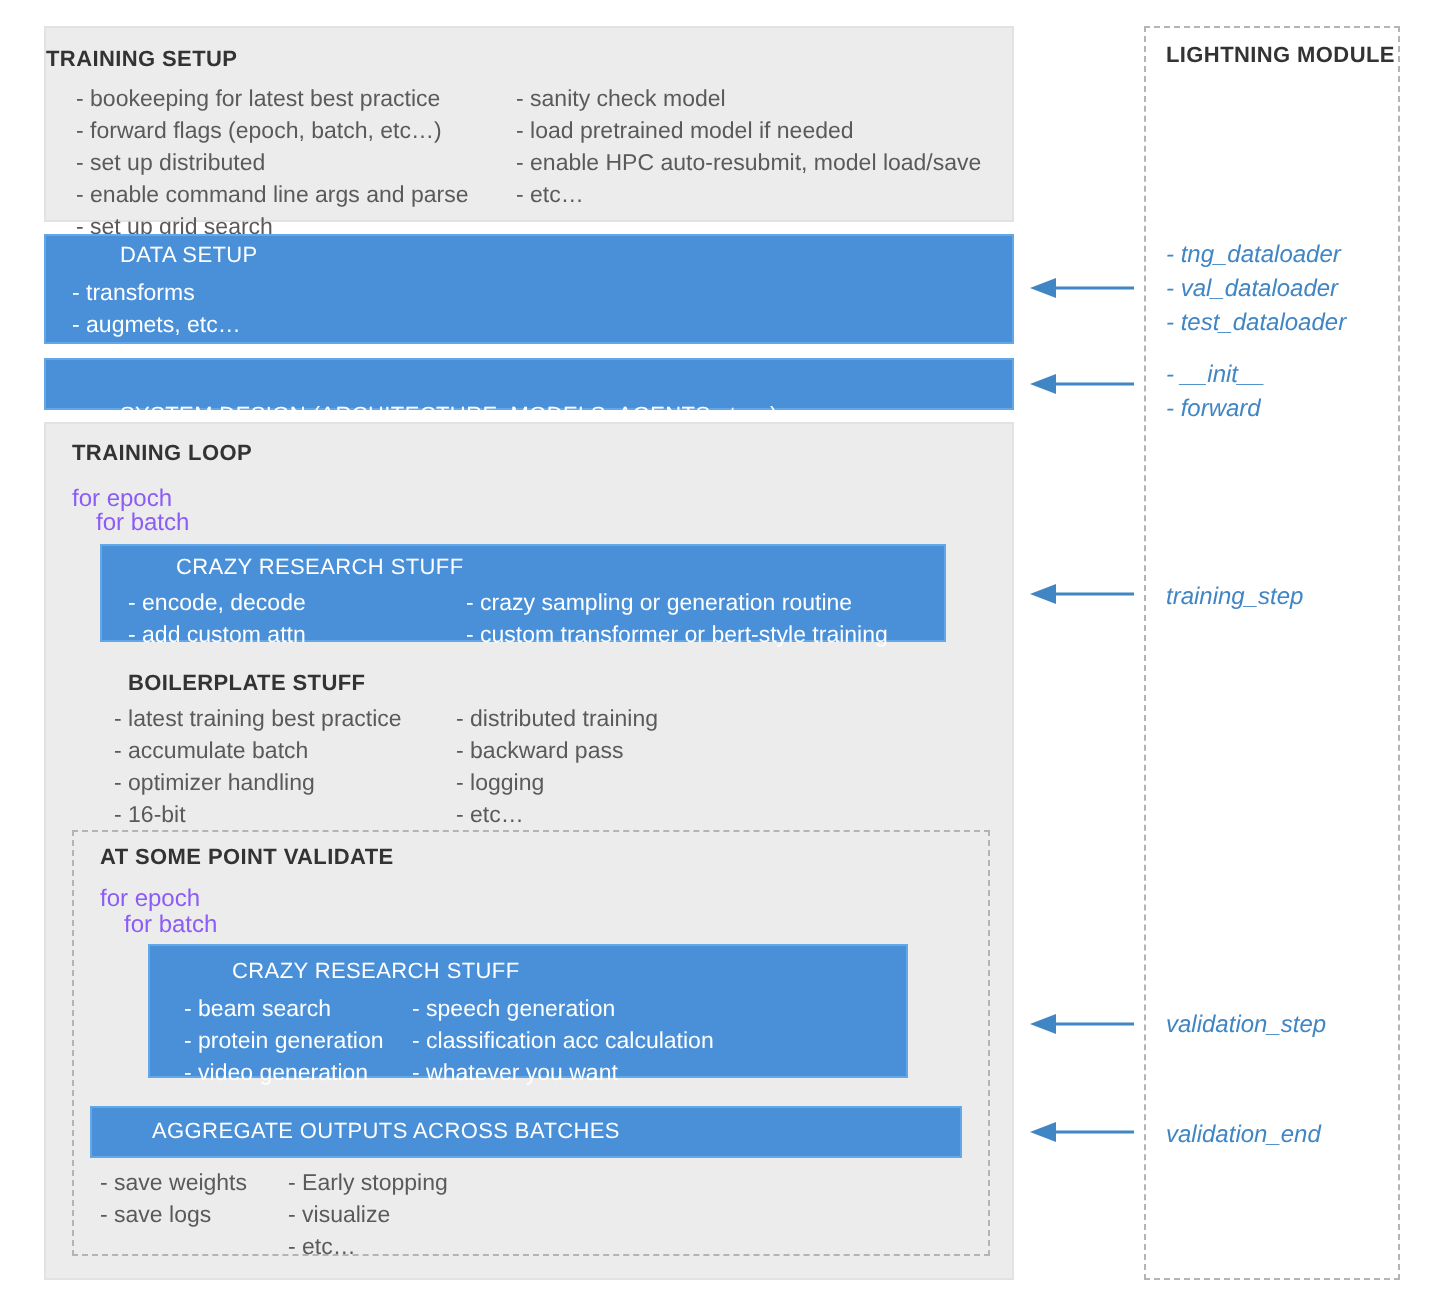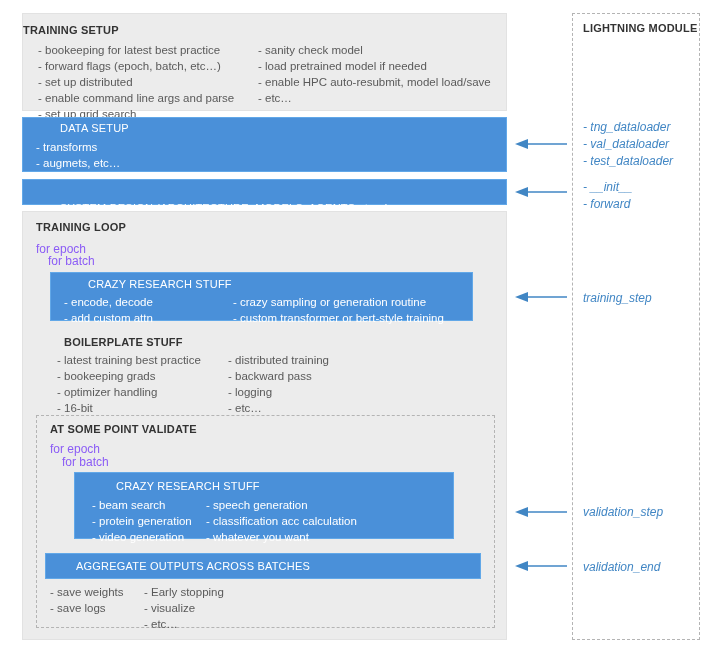--- a/index.html
+++ b/index.html
@@ -146,21 +146,21 @@
 </ul>
 <ul class="bul on-blue abs" style="left:223px; top:294px;margin-left:10px;">
   <li>- crazy sampling or generation routine</li>
   <li>- custom transformer or bert-style training</li>
 </ul>
 
 <div class="hdr abs" style="left:64px; top:336px;">BOILERPLATE STUFF</div>
 
 <ul class="bul abs" style="left:57px; top:352px;">
   <li>- latest training best practice</li>
-  <li>- bookeeping grads</li>
+  <li>- accumulate batch</li>
   <li>- optimizer handling</li>
   <li>- 16-bit</li>
 </ul>
 <ul class="bul abs" style="left:228px; top:352px;">
   <li>- distributed training</li>
   <li>- backward pass</li>
   <li>- logging</li>
   <li>- etc…</li>
 </ul>
 

